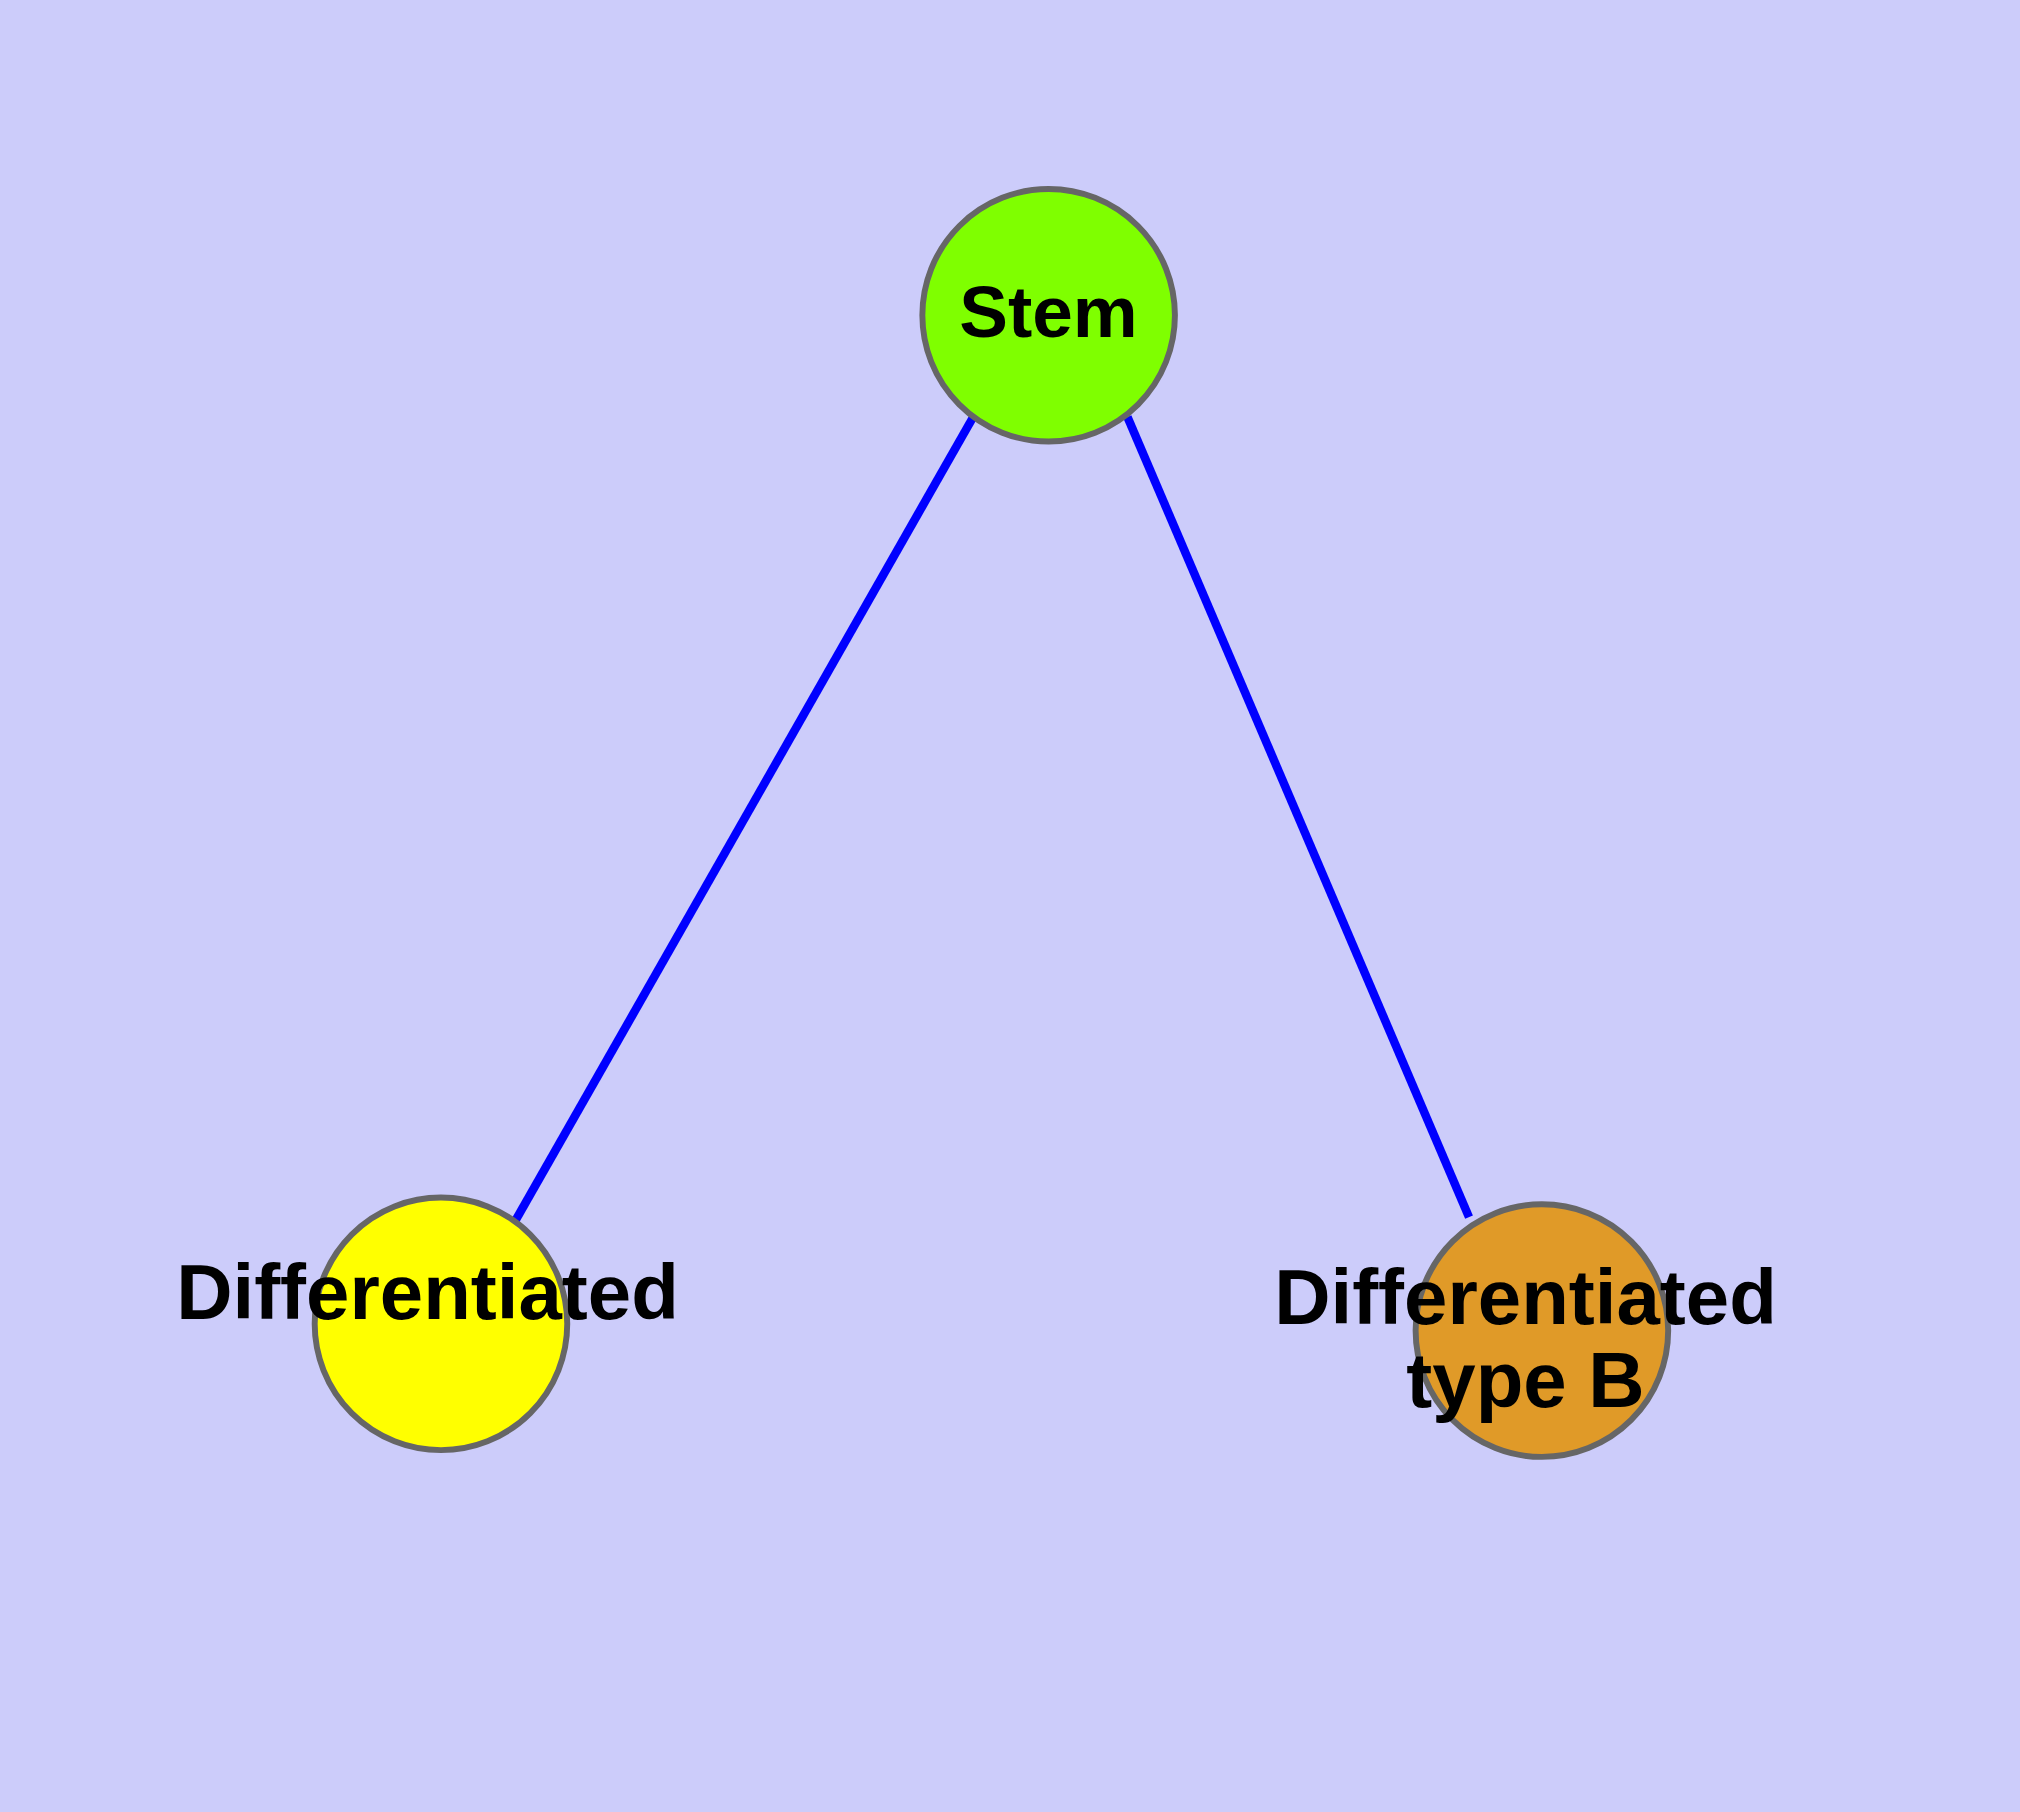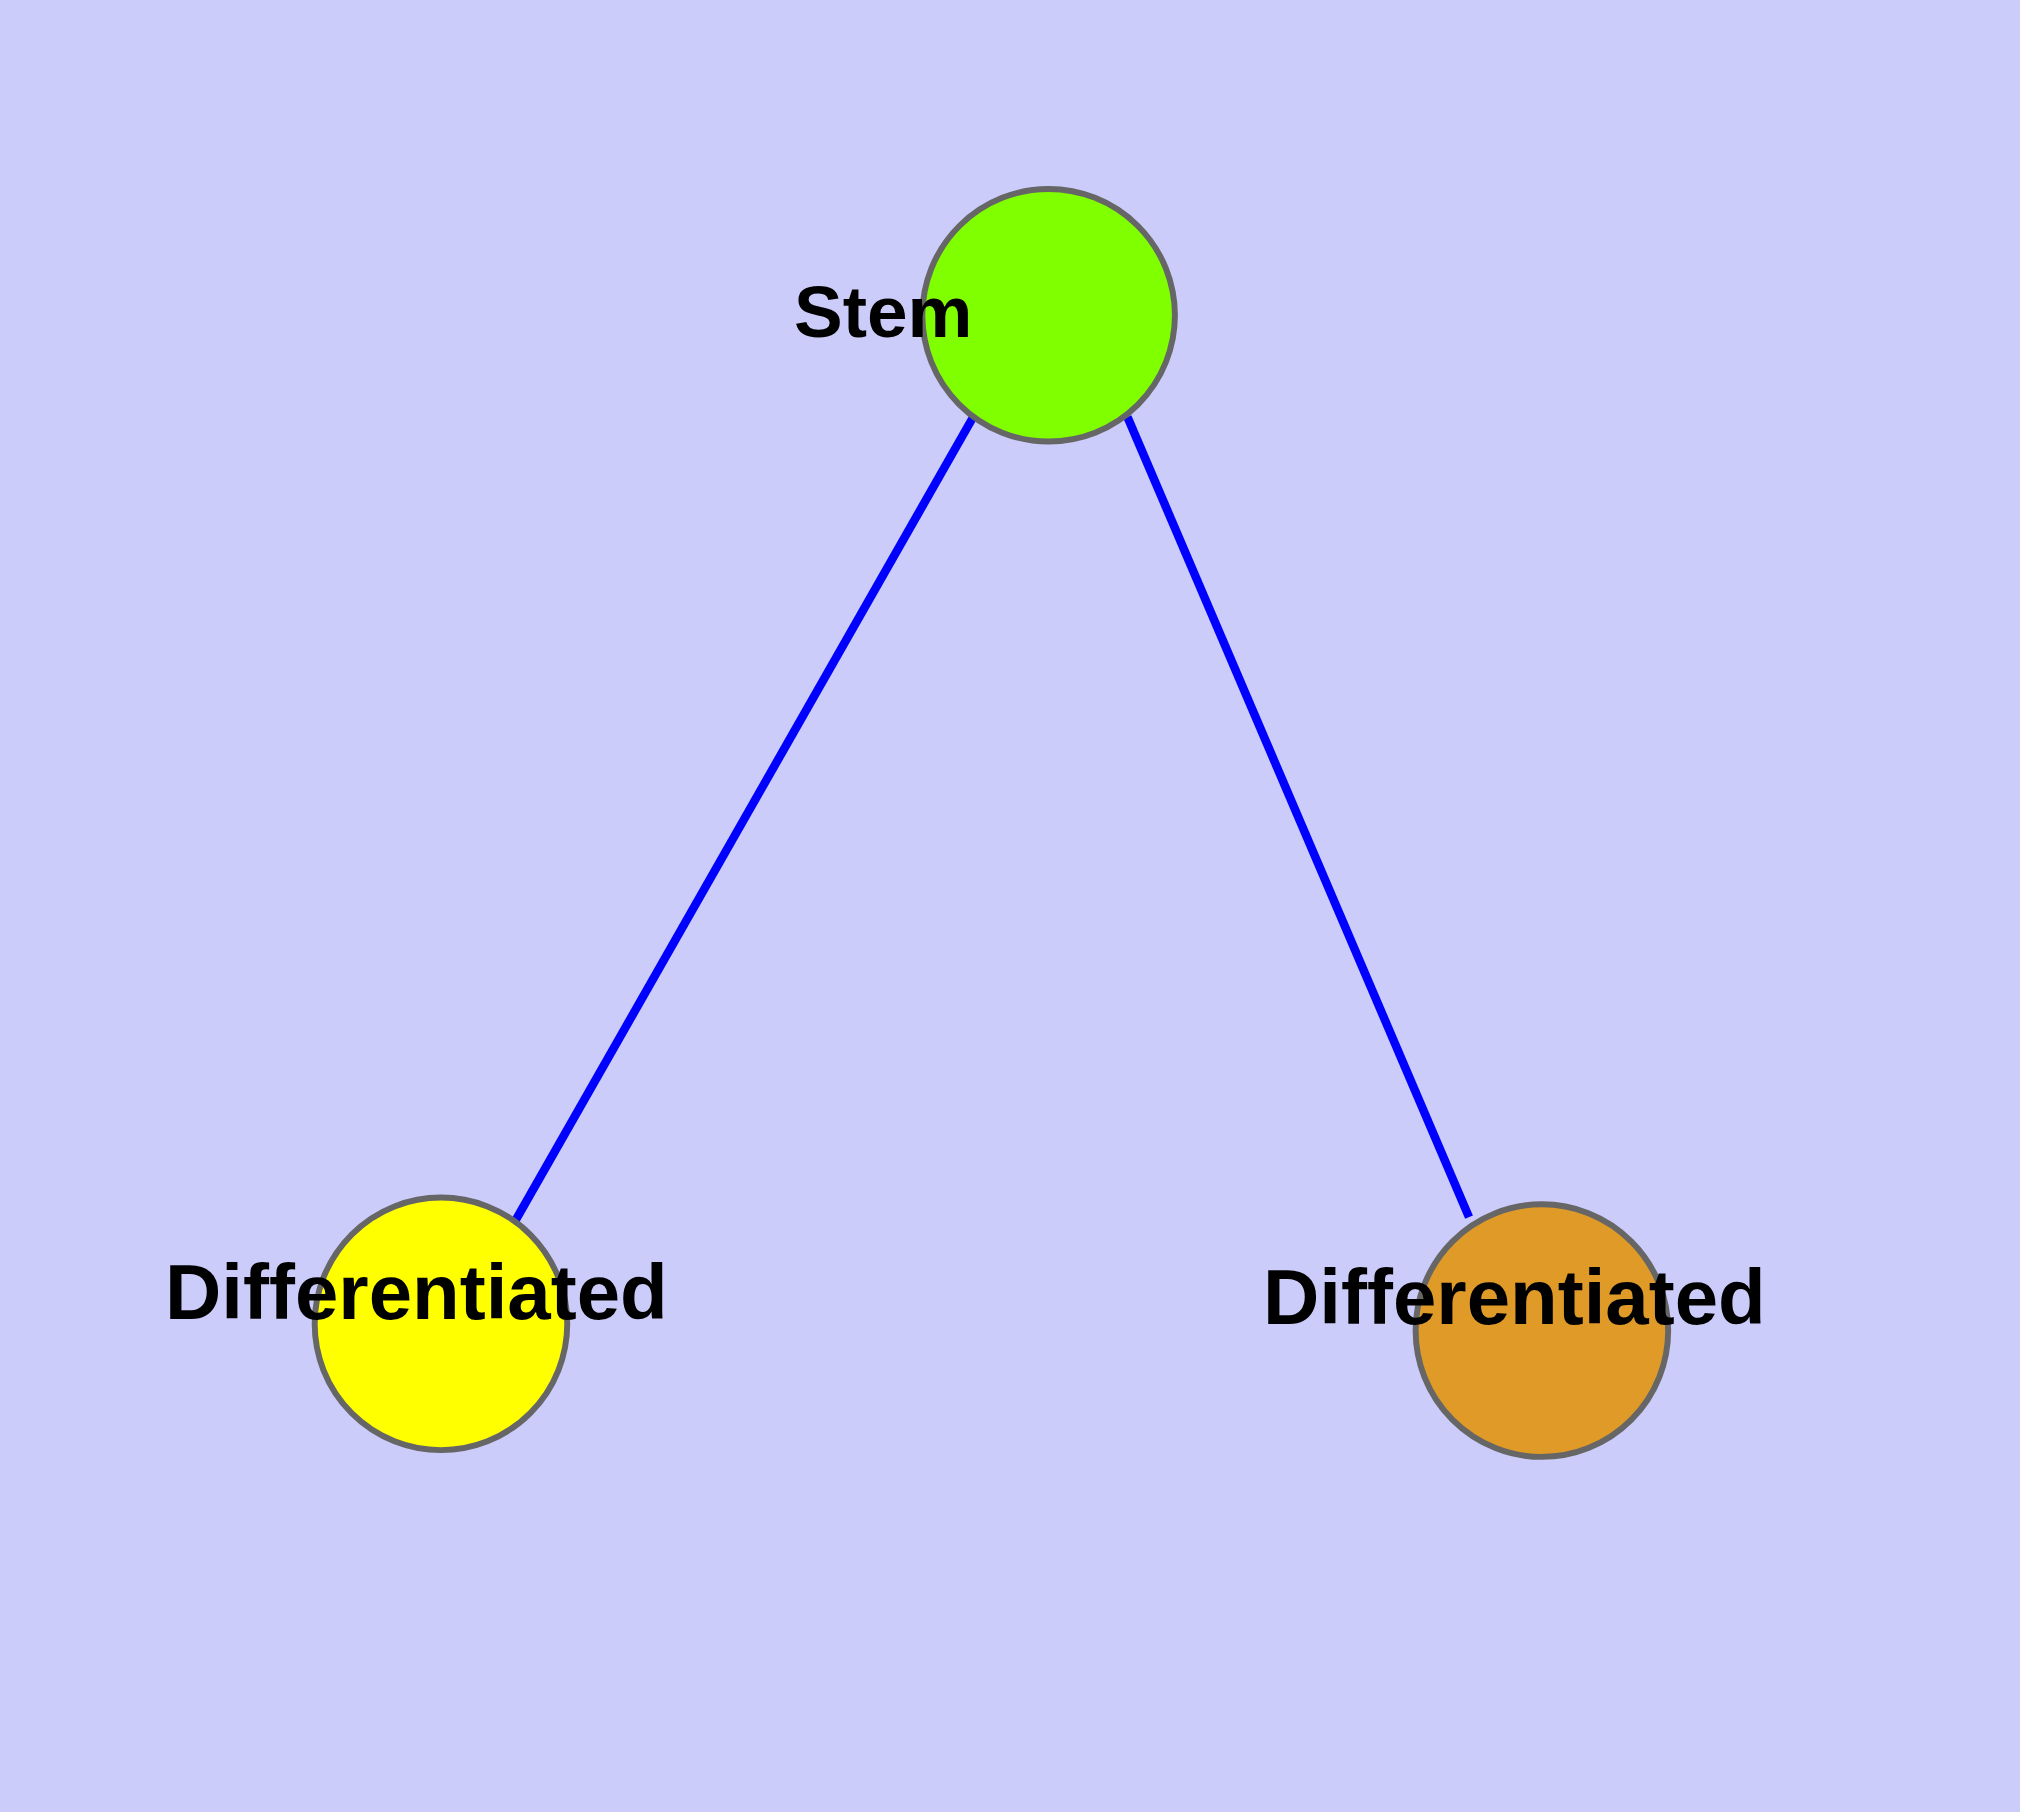--- a/index.html
+++ b/index.html
@@ -24,21 +24,21 @@
   }
   #graph-svg {
     position: absolute;
     left: 0;
     top: 0;
     width: 2021px;
     height: 1812px;
   }
   .node-label {
     position: absolute;
-    text-align: left;
+    text-align: center;
     font-weight: bold;
     color: #000000;
     line-height: 1.06;
     white-space: nowrap;
     pointer-events: none;
     -webkit-font-smoothing: antialiased;
   }
   #label-stem {
     font-size: 73px;
     left: 794px;
@@ -85,16 +85,17 @@
   <div class="node-label" id="label-stem">
     <span class="label-line">Stem</span>
   </div>
 
   <div class="node-label" id="label-type-a">
     <span class="label-line">Differentiated</span>
   </div>
 
   <div class="node-label" id="label-type-b">
     <span class="label-line">Differentiated</span>
+    <span class="label-line">type B</span>
   </div>
 
 </div>
 
 
 </body></html>

